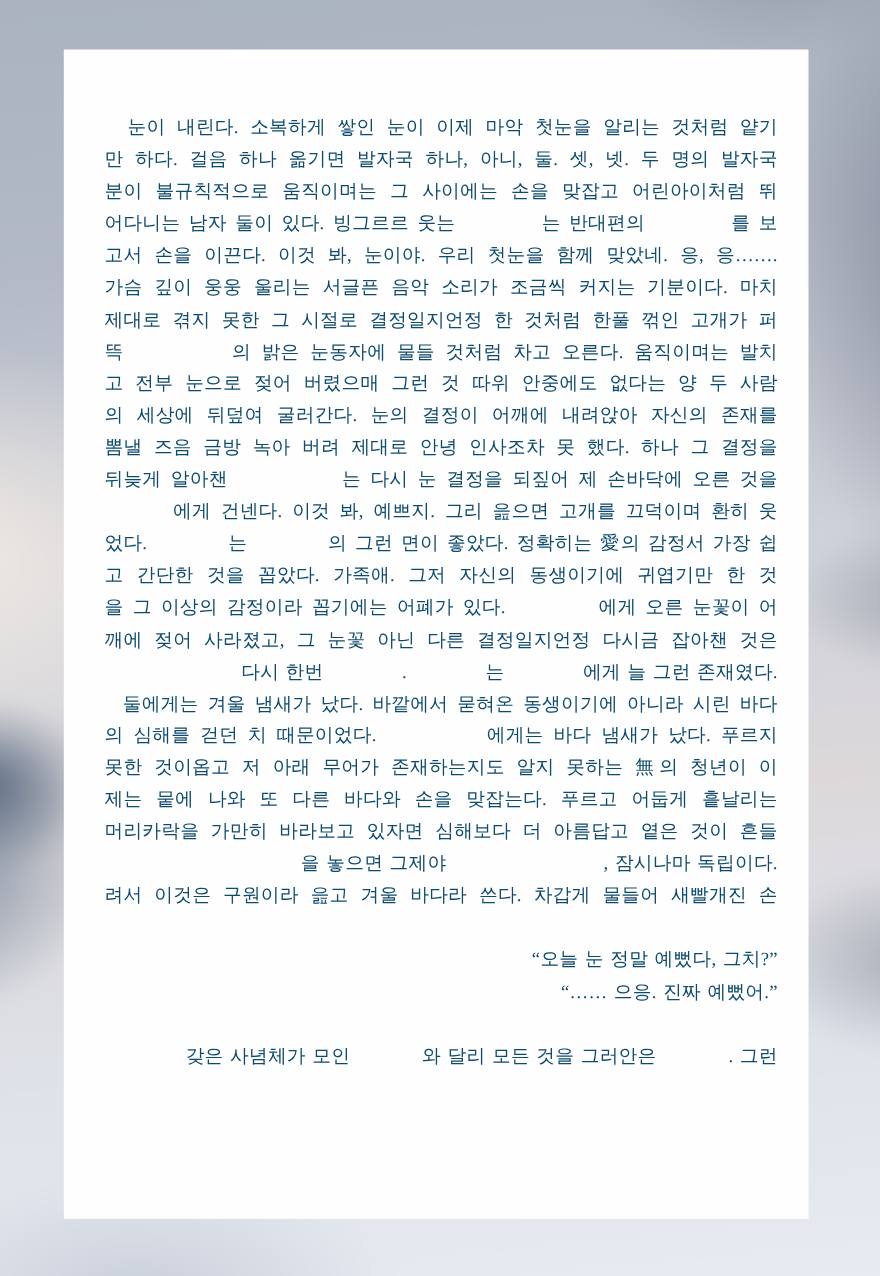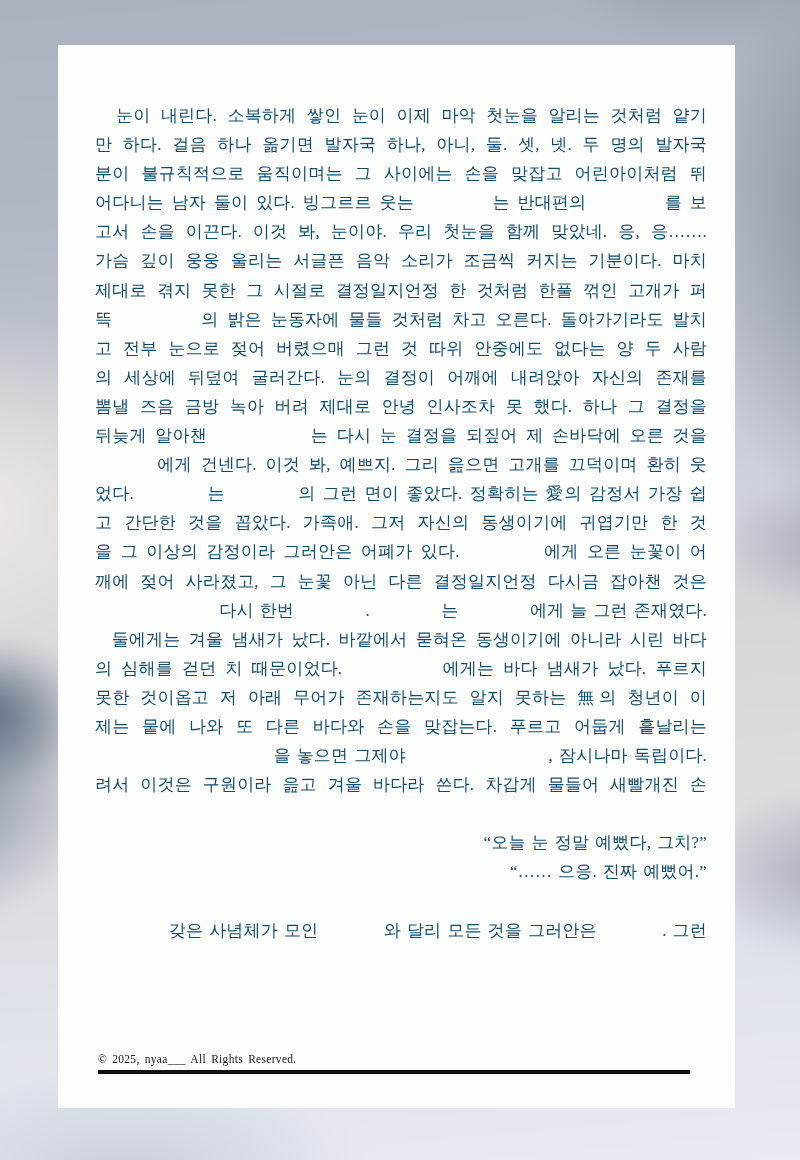--- a/index.html
+++ b/index.html
@@ -44,41 +44,38 @@
   <div class="bg"></div>
   <div class="card">
     <div class="text-block">
         <div class="line just">  눈이 내린다. 소복하게 쌓인 눈이 이제 마악 첫눈을 알리는 것처럼 얕기</div>
         <div class="line just">만 하다. 걸음 하나 옮기면 발자국 하나, 아니, 둘. 셋, 넷. 두 명의 발자국</div>
         <div class="line just">분이 불규칙적으로 움직이며는 그 사이에는 손을 맞잡고 어린아이처럼 뛰</div>
         <div class="line just">어다니는 남자 둘이 있다. 빙그르르 웃는          는 반대편의          를 보</div>
         <div class="line just">고서 손을 이끈다. 이것 봐, 눈이야. 우리 첫눈을 함께 맞았네. 응, 응…….</div>
         <div class="line just">가슴 깊이 웅웅 울리는 서글픈 음악 소리가 조금씩 커지는 기분이다. 마치</div>
         <div class="line just">제대로 겪지 못한 그 시절로 결정일지언정 한 것처럼 한풀 꺾인 고개가 퍼</div>
-        <div class="line just">뜩          의 밝은 눈동자에 물들 것처럼 차고 오른다. 돌아가기라도 발치</div>
+        <div class="line just">뜩          의 밝은 눈동자에 물들 것처럼 차고 오른다. 움직이며는 발치</div>
         <div class="line just">고 전부 눈으로 젖어 버렸으매 그런 것 따위 안중에도 없다는 양 두 사람</div>
         <div class="line just">의 세상에 뒤덮여 굴러간다. 눈의 결정이 어깨에 내려앉아 자신의 존재를</div>
         <div class="line just">뽐낼 즈음 금방 녹아 버려 제대로 안녕 인사조차 못 했다. 하나 그 결정을</div>
         <div class="line just">뒤늦게 알아챈            는 다시 눈 결정을 되짚어 제 손바닥에 오른 것을</div>
         <div class="line just">       에게 건넨다. 이것 봐, 예쁘지. 그리 읊으면 고개를 끄덕이며 환히 웃</div>
         <div class="line just">었다.          는          의 그런 면이 좋았다. 정확히는 愛의 감정서 가장 쉽</div>
         <div class="line just">고 간단한 것을 꼽았다. 가족애. 그저 자신의 동생이기에 귀엽기만 한 것</div>
-        <div class="line just">을 그 이상의 감정이라 그러안은 어폐가 있다.          에게 오른 눈꽃이 어</div>
+        <div class="line just">을 그 이상의 감정이라 꼽기에는 어폐가 있다.          에게 오른 눈꽃이 어</div>
         <div class="line just">깨에 젖어 사라졌고, 그 눈꽃 아닌 다른 결정일지언정 다시금 잡아챈 것은</div>
         <div class="line">다시 한번            .            는            에게 늘 그런 존재였다.</div>
         <div class="line just">  둘에게는 겨울 냄새가 났다. 바깥에서 묻혀온 동생이기에 아니라 시린 바다</div>
         <div class="line just">의 심해를 걷던 치 때문이었다.           에게는 바다 냄새가 났다. 푸르지</div>
         <div class="line just">못한 것이옵고 저 아래 무어가 존재하는지도 알지 못하는 無의 청년이 이</div>
         <div class="line just">제는 뭍에 나와 또 다른 바다와 손을 맞잡는다. 푸르고 어둡게 흩날리는</div>
+        <div class="line just">머리카락을 가만히 바라보고 있자면 심해보다 더 아름답고 옅은 것이 흔들</div>
         <div class="line">을 놓으면 그제야                        , 잠시나마 독립이다.</div>
         <div class="line just">려서 이것은 구원이라 읊고 겨울 바다라 쓴다. 차갑게 물들어 새빨개진 손</div>
         <div class="line"></div>
         <div class="line"> “오늘 눈 정말 예뻤다, 그치?”</div>
         <div class="line"> “…… 으응. 진짜 예뻤어.”</div>
         <div class="line"></div>
         <div class="line">  갖은 사념체가 모인           와 달리 모든 것을 그러안은           . 그런</div>
       </div>
-    <div class="footer">
-      <div class="copyright">© 2025, nyaa___ All Rights Reserved.</div>
-      <div class="rule"></div>
-    </div>
   </div>
 </div>
 
 </body></html>

